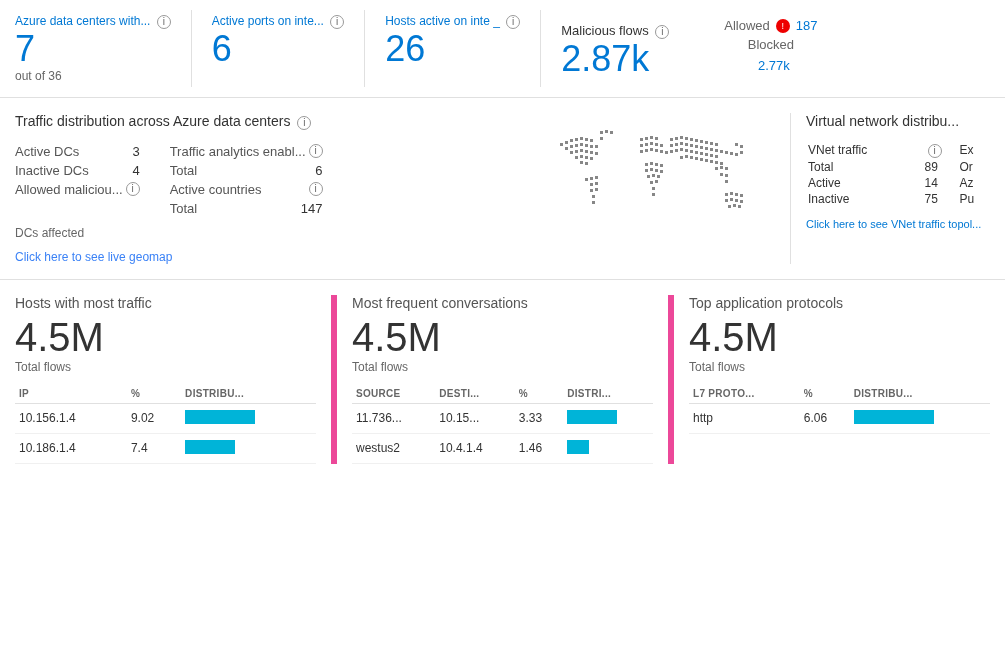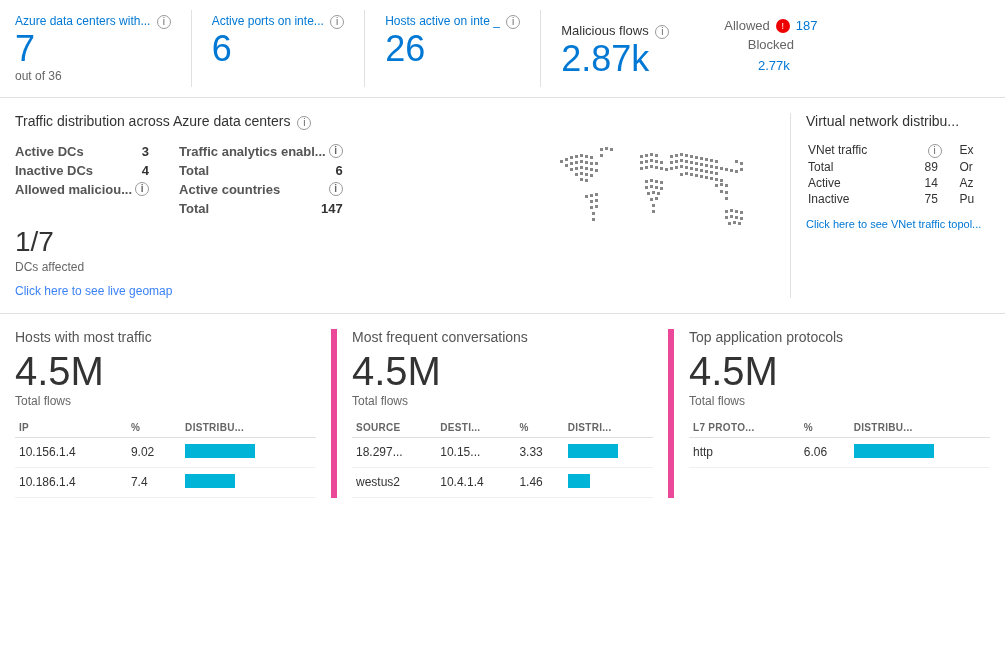--- a/index.html
+++ b/index.html
@@ -159,21 +159,21 @@
 </div>
 
 <div class="section">
   <div class="section-two-col">
 
     <div class="traffic-dist">
       <div class="section-title">
         <span>Traffic distribution across Azure data centers</span>
         <span class="info-icon">i</span>
       </div>
-      <div style="display:flex; gap:30px; margin-bottom:8px;font-weight:bold;">
+      <div style="display:flex; gap:30px; margin-bottom:8px;">
 
         <div>
           <div class="td-row">
             <span class="label">Active DCs</span>
             <span class="value">3</span>
           </div>
           <div class="td-row">
             <span class="label">Inactive DCs</span>
             <span class="value">4</span>
           </div>
@@ -195,21 +195,20 @@
           <div class="td-row">
             <span class="label">Active countries</span>
             <span class="info-icon">i</span>
           </div>
           <div class="td-row">
             <span class="label">Total</span>
             <span class="value">147</span>
           </div>
         </div>
       </div>
-      <div class="big-fraction">1/7</div>
       <div class="dcs-affected">DCs affected</div>
       <a class="geomap-link">Click here to see live geomap</a>
     </div>
 
     <div class="world-map-area">
       <svg class="world-map-svg" viewBox="0 0 240 130">
 
         <g fill="#555" opacity="0.7">
 
           <rect x="20" y="20" width="3" height="3"></rect>
@@ -424,21 +423,21 @@
       <thead>
         <tr>
           <th>SOURCE</th>
           <th>DESTI...</th>
           <th>%</th>
           <th>DISTRI...</th>
         </tr>
       </thead>
       <tbody>
         <tr>
-          <td>18.297...</td>
+          <td>11.736...</td>
           <td>10.15...</td>
           <td>3.33</td>
           <td><div style="background:#00b4d8;height:14px;width:50px;display:inline-block;"></div></td>
         </tr>
         <tr>
           <td>westus2</td>
           <td>10.4.1.4</td>
           <td>1.46</td>
           <td><div style="background:#00b4d8;height:14px;width:22px;display:inline-block;"></div></td>
         </tr>

